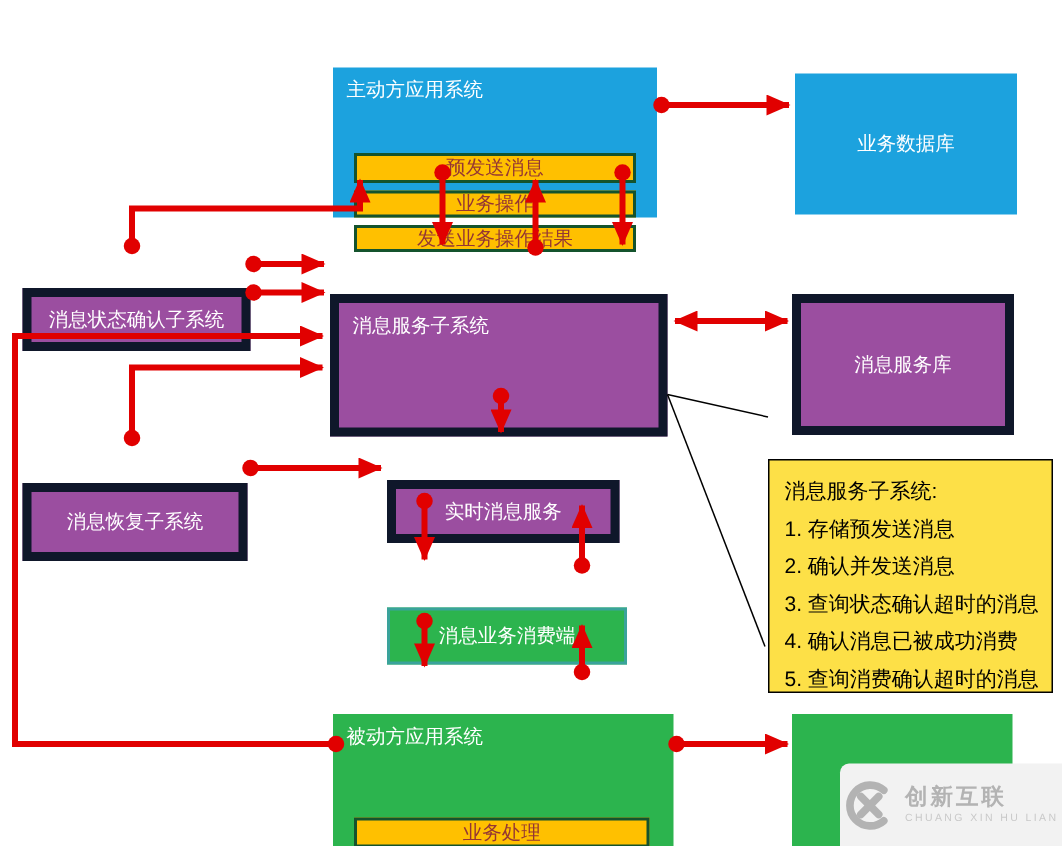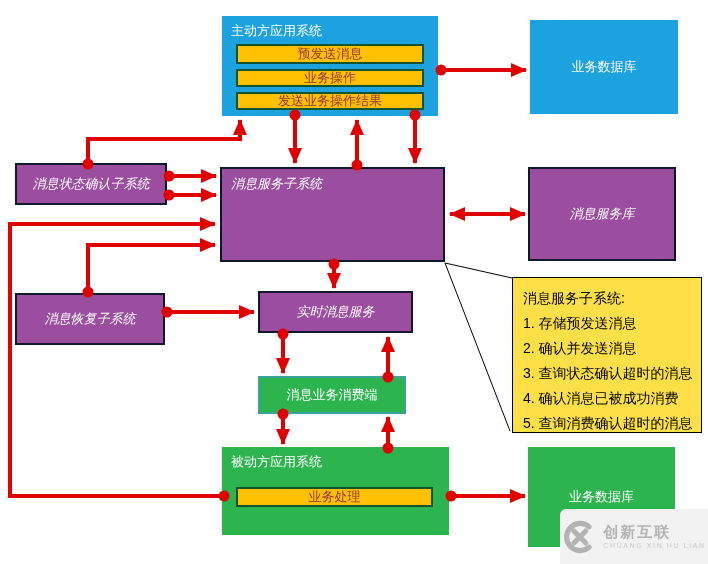--- a/index.html
+++ b/index.html
@@ -1,24 +1,24 @@
 <!DOCTYPE html>
 <html><head>
 <meta charset="utf-8">
 <style>
   html,body{margin:0;padding:0;background:#ffffff;}
   #stage{
     position:relative;width:708px;height:564px;background:#ffffff;overflow:hidden;
     font-family:"Liberation Sans","DejaVu Sans",sans-serif;
   }
-  .box{position:absolute;box-sizing:border-box;}
+  .box{position:absolute;box-sizing:border-box;margin-top:29px;}
   .lbl-tl{position:absolute;left:9px;top:6px;color:#ffffff;font-size:13px;}
   .center-lbl{display:flex;align-items:center;justify-content:center;color:#ffffff;font-size:13px;}
   .blue{background:#1ca2de;}
-  .purple{background:#9b4ea0;border:2px solid #0f172a;font-style:italic;}
+  .purple{background:#9b4ea0;border:6px solid #0f172a;}
   .green{background:#2cb44e;}
   .yellow{
     background:#ffc000;border:2px solid #14532d;color:#943634;
     display:flex;align-items:center;justify-content:center;font-size:13px;
   }
   #arrow-layer{position:absolute;left:0;top:0;z-index:5;pointer-events:none;}
   #annotation{
     background:#fde047;border:1px solid #000000;color:#000000;
     font-size:14px;padding:8px 10px;line-height:25px;z-index:4;
   }
@@ -67,21 +67,21 @@
   </div>
 
   <div class="box purple center-lbl" style="left:15px;top:293px;width:150px;height:52px;">
     <span>消息恢复子系统</span>
   </div>
 
   <div class="box purple center-lbl" style="left:258px;top:291px;width:155px;height:42px;">
     <span>实时消息服务</span>
   </div>
 
-  <div class="box green center-lbl" style="left:258px;top:376px;width:148px;height:38px;border:2px solid #3aa39b;">
+  <div class="box green center-lbl" style="left:258px;top:376px;width:160px;height:38px;border:2px solid #3aa39b;">
     <span>消息业务消费端</span>
   </div>
 
   <div class="box green" style="left:222px;top:447px;width:227px;height:88px;">
     <div class="lbl-tl">被动方应用系统</div>
     <div class="box yellow" style="left:14px;top:40px;width:197px;height:20px;">
       <span>业务处理</span>
     </div>
   </div>
 

